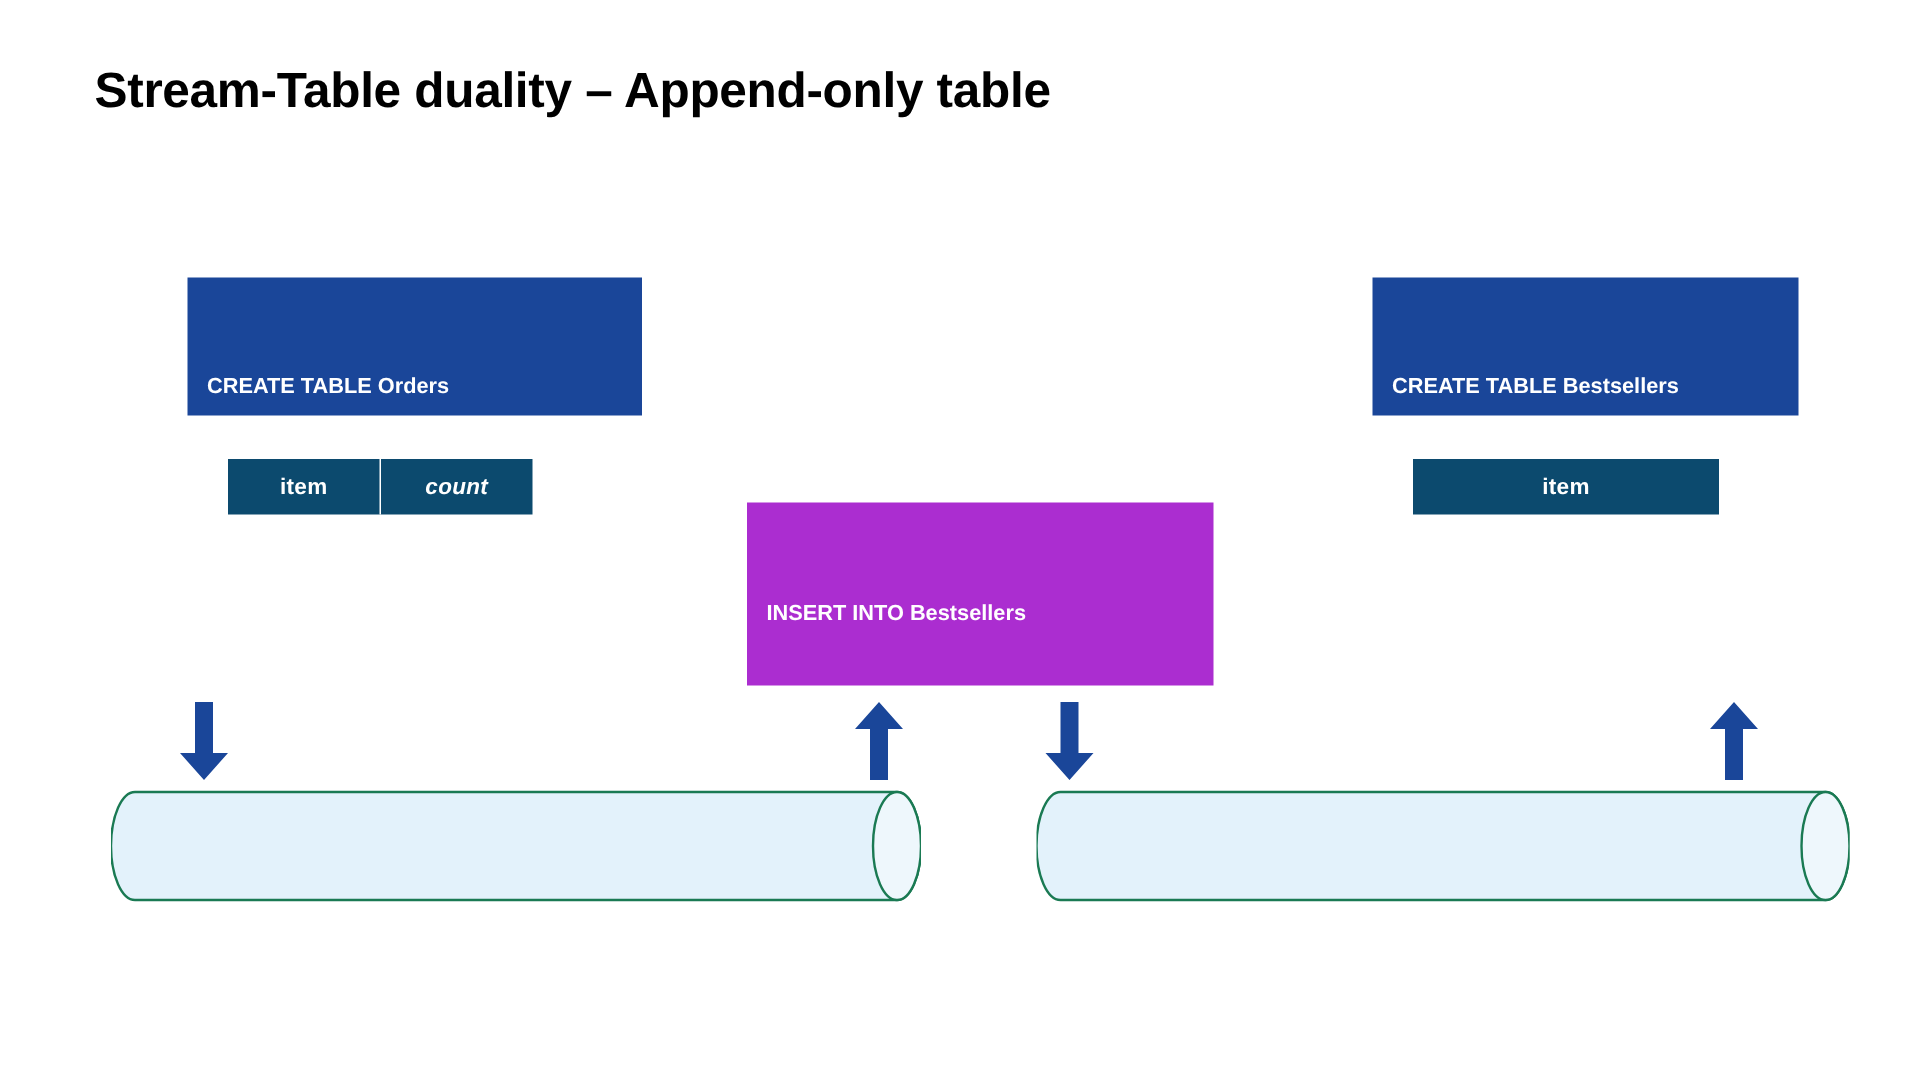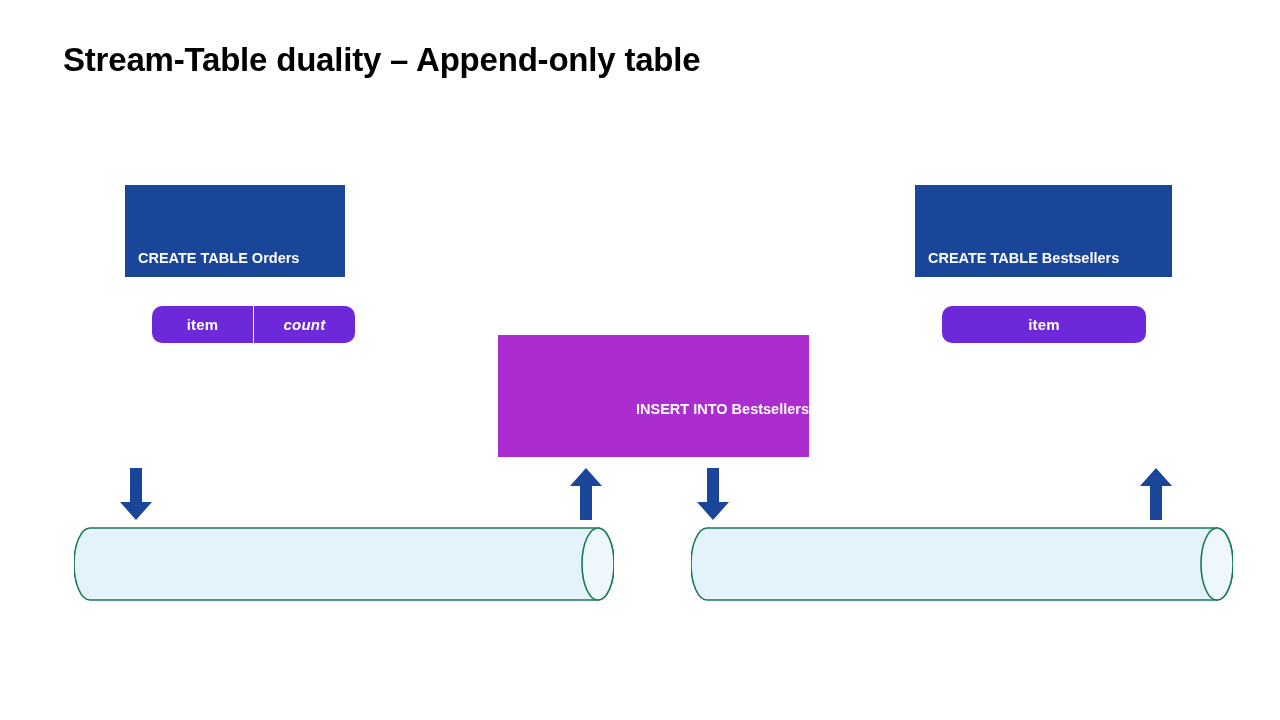--- a/index.html
+++ b/index.html
@@ -42,30 +42,29 @@
     color: #ffffff;
     font-size: 14.5px;
     font-weight: bold;
     line-height: 24.6px;
     padding: 12px 0 0 13px;
     box-sizing: border-box;
     white-space: pre;
   }
   .ddl-box .line { display: block; }
 
-  #ddl-left  { left: 125px; top: 185px; width: 220px; height: 92px; }
-  #ddl-right { left: 915px; top: 185px; width: 257px; height: 92px; }
+  #ddl-left  { left: 125px; top: 185px; width: 303px; height: 92px; }
+  #ddl-right { left: 915px; top: 185px; width: 284px; height: 92px; }
 
   
   .table-header {
     position: absolute;
     height: 37px;
     display: flex;
-    background: #6d28d9;
-    border-radius: 10px;
+    background: #0c4a6e;
   }
   .table-header .cell {
     flex: 1 1 0;
     display: flex;
     align-items: center;
     justify-content: center;
     color: #ffffff;
     font-size: 15px;
     font-weight: bold;
     letter-spacing: 0.2px;
@@ -82,21 +81,20 @@
   .query-box {
     position: absolute;
     background: #ab2dd0;
     color: #ffffff;
     font-size: 14.5px;
     font-weight: bold;
     line-height: 24.6px;
     padding: 13px 0 0 13px;
     box-sizing: border-box;
     white-space: pre;
-    text-align: right;
   }
   .query-box .line { display: block; }
   #query-main { left: 498px; top: 335px; width: 311px; height: 122px; }
 
   
   .arrow {
     position: absolute;
     width: 40px;
     height: 52px;
   }

